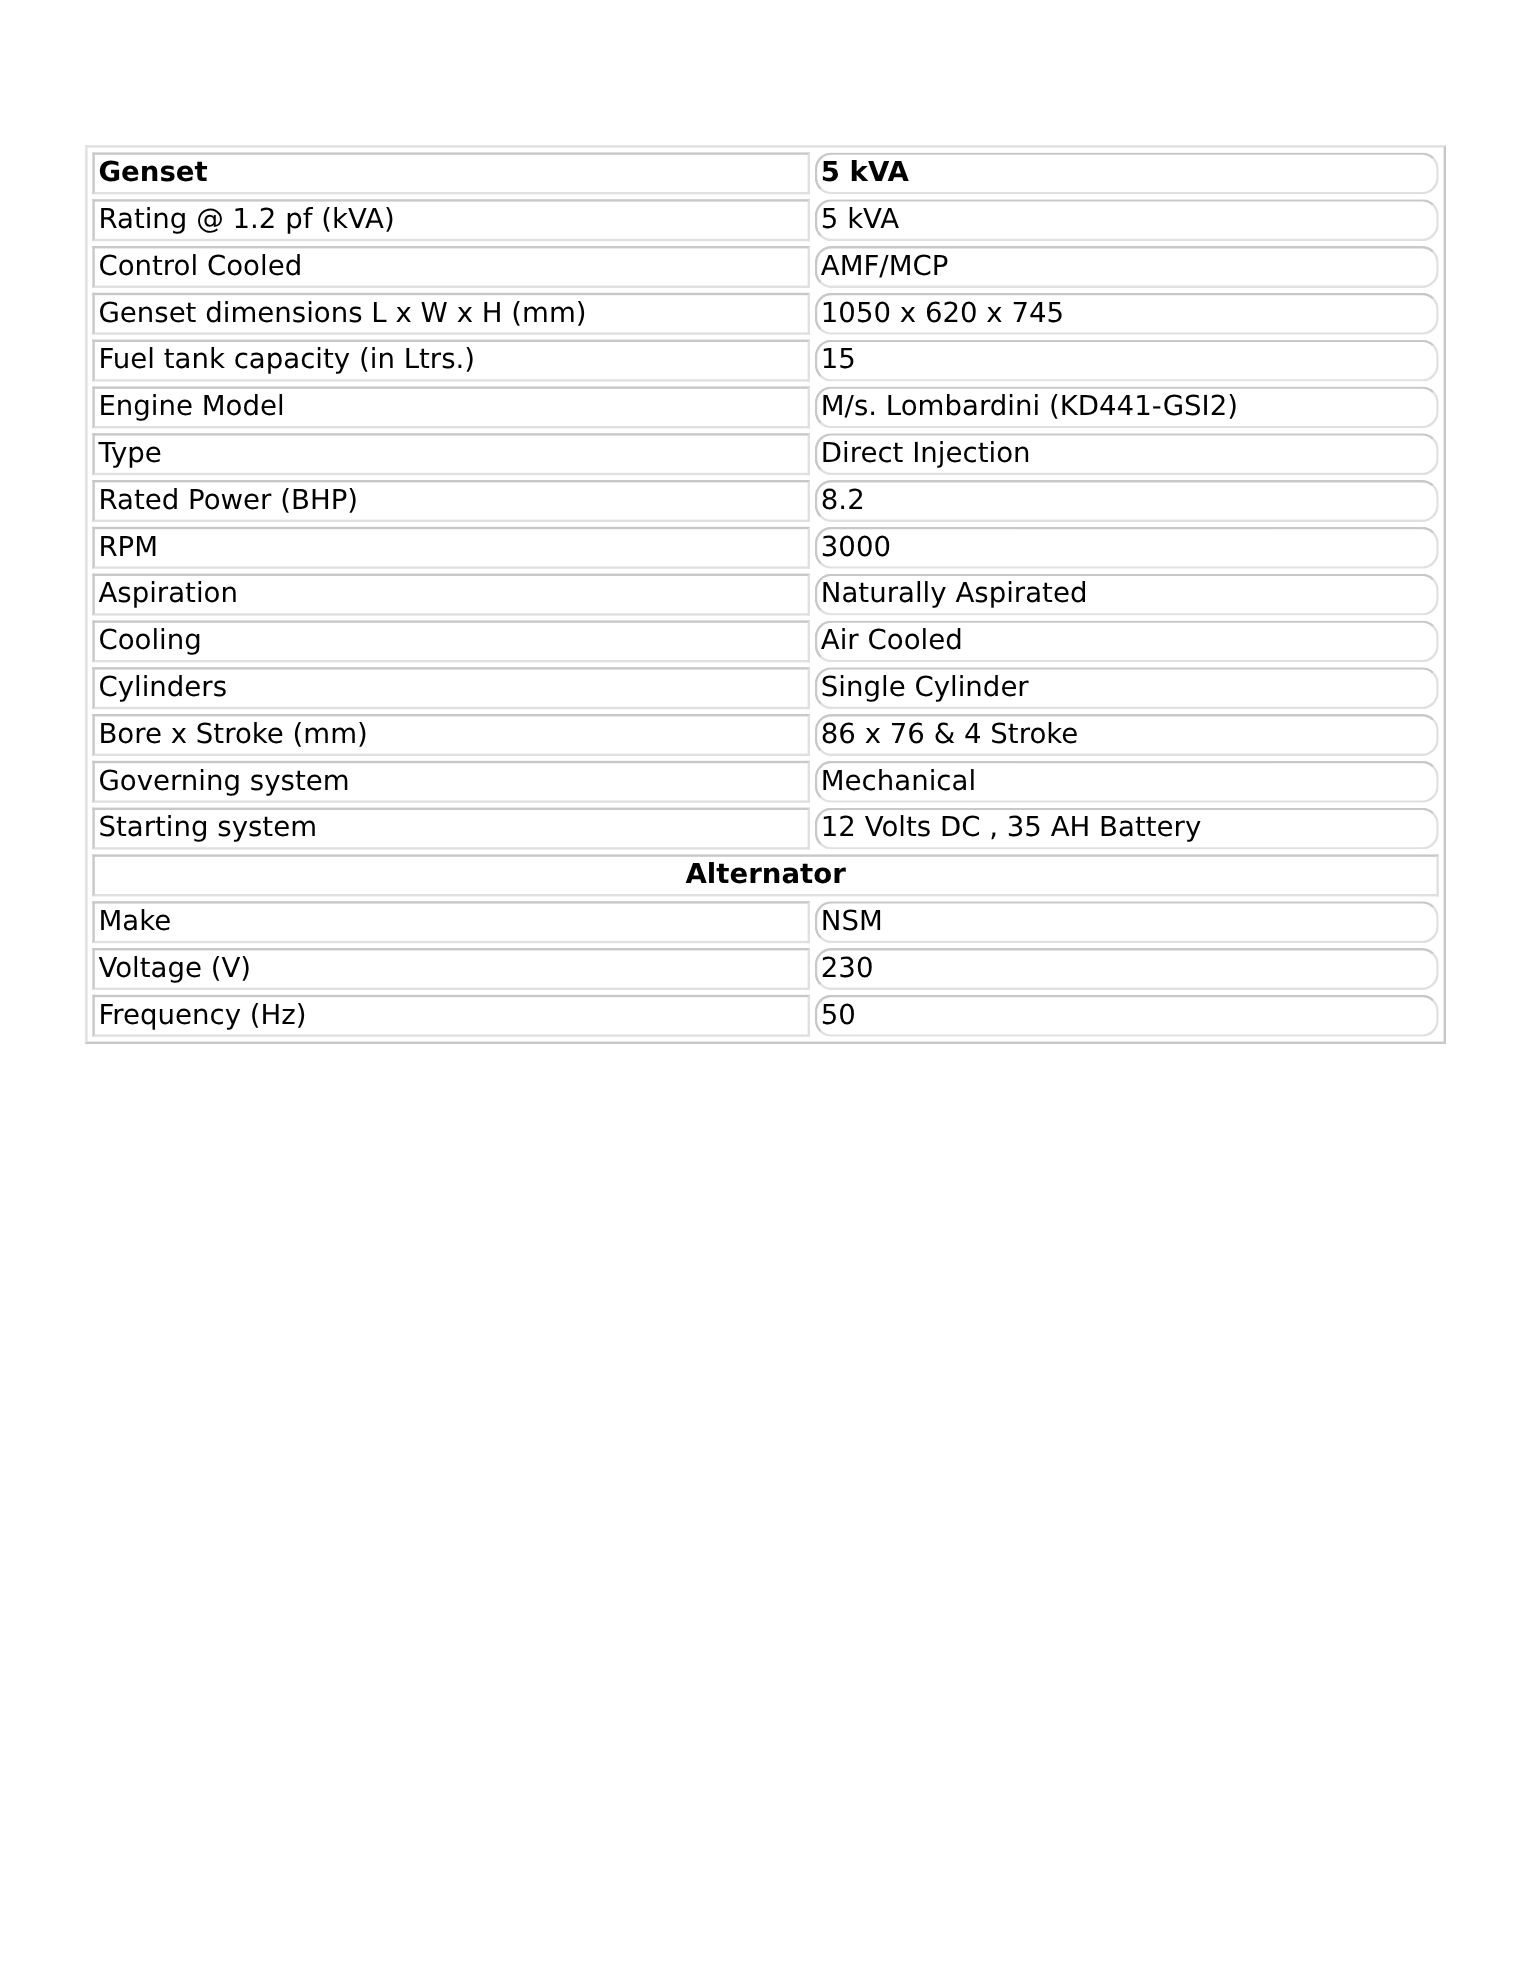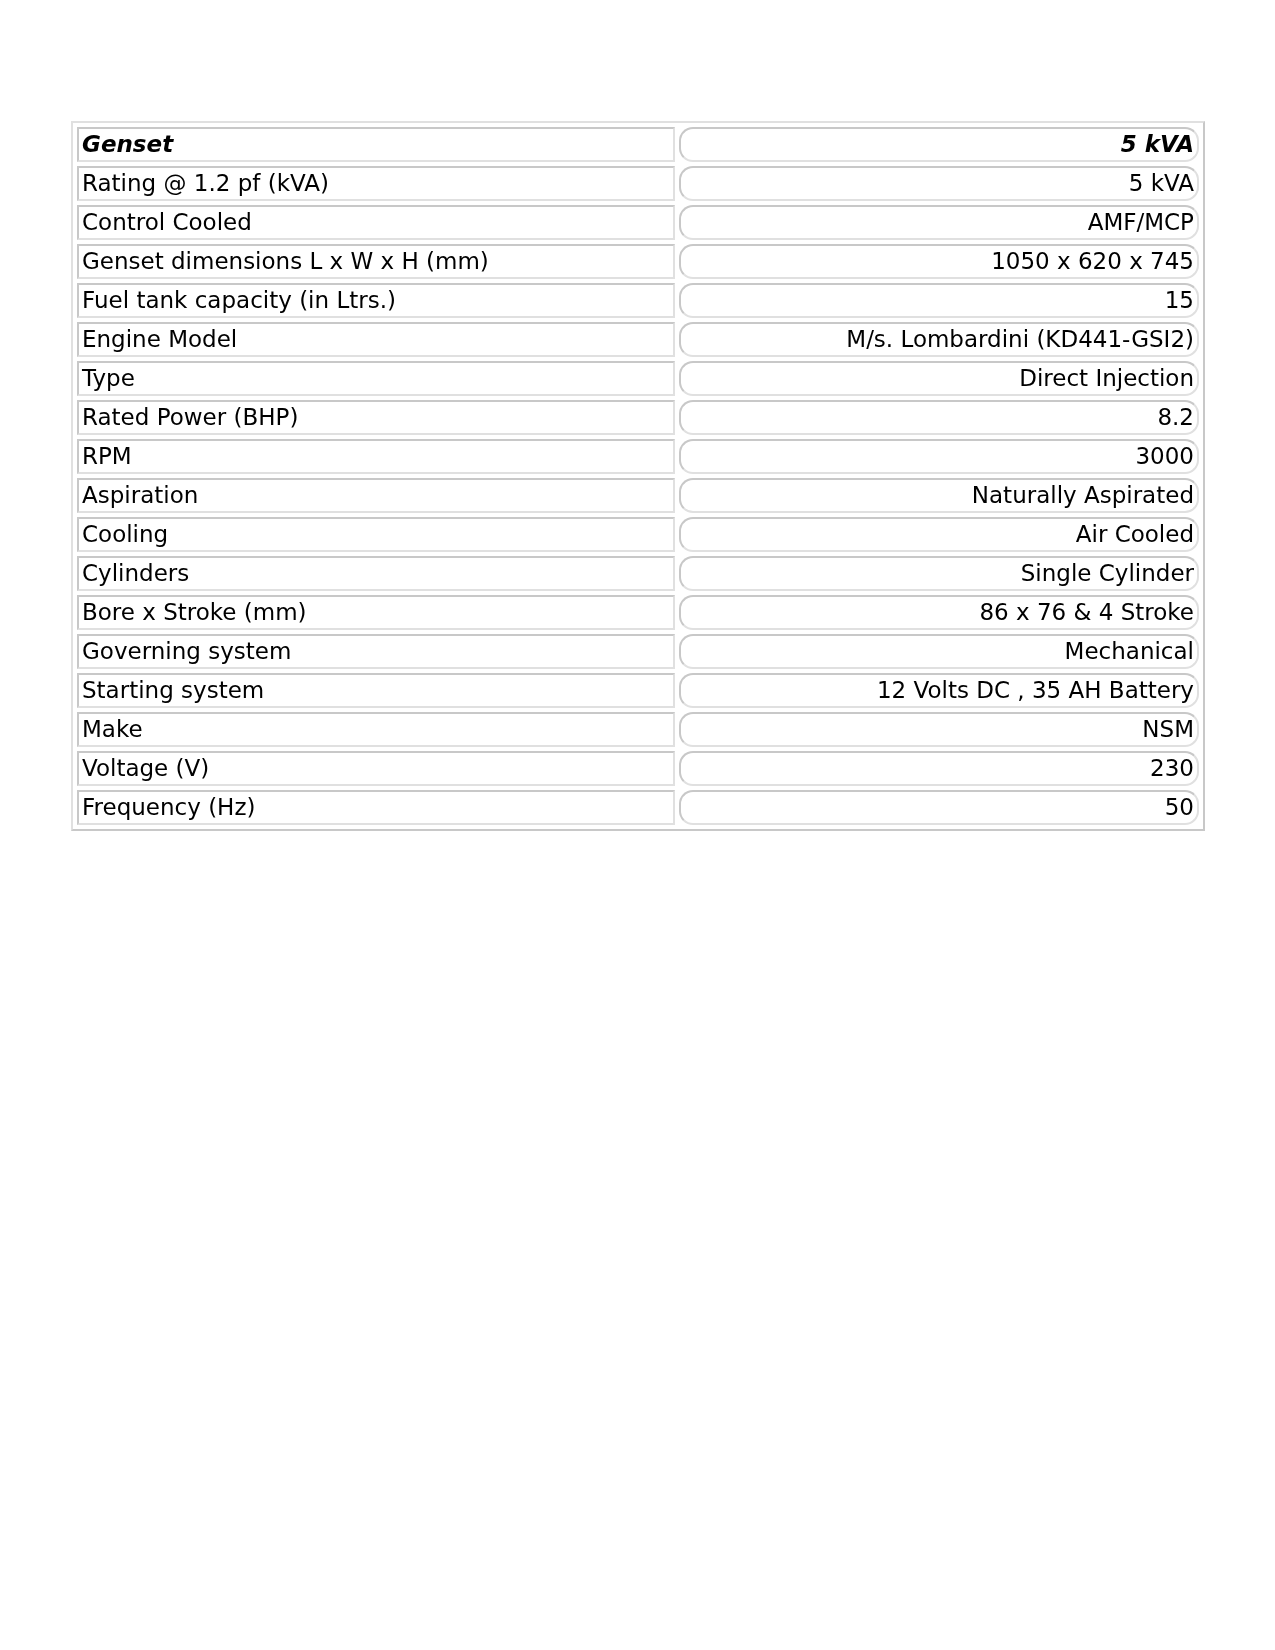--- a/index.html
+++ b/index.html
@@ -30,22 +30,22 @@
       height: 31px;
       padding: 0 3px;
       border: 2px solid;
       border-color: #c8c8c8 #e0e0e0 #e0e0e0 #c8c8c8;
       font-size: 23px;
       line-height: 31px;
       white-space: nowrap;
       overflow: hidden;
     }
     .spec-table td.label { width: 588px; text-align: left; }
-    .spec-table td.value { text-align: right; border-radius: 14px; }
-    .spec-table tr.head td { font-weight: bold; font-style: italic; }
+    .spec-table td.value { text-align: left; border-radius: 14px; }
+    .spec-table tr.head td { font-weight: bold; }
     .spec-table td.section { text-align: center; font-weight: bold; }
   </style>
 </head>
 <body>
 
 <table class="spec-table">
   <tbody>
     <tr class="head">
       <td class="label">Genset</td>
       <td class="value">5 kVA</td>
@@ -103,20 +103,23 @@
     </tr>
     <tr>
       <td class="label">Governing system</td>
       <td class="value">Mechanical</td>
     </tr>
     <tr>
       <td class="label">Starting system</td>
       <td class="value">12 Volts DC , 35 AH Battery</td>
     </tr>
 
+    <tr>
+      <td class="section" colspan="2">Alternator</td>
+    </tr>
 
     <tr>
       <td class="label">Make</td>
       <td class="value">NSM</td>
     </tr>
     <tr>
       <td class="label">Voltage (V)</td>
       <td class="value">230</td>
     </tr>
     <tr>

